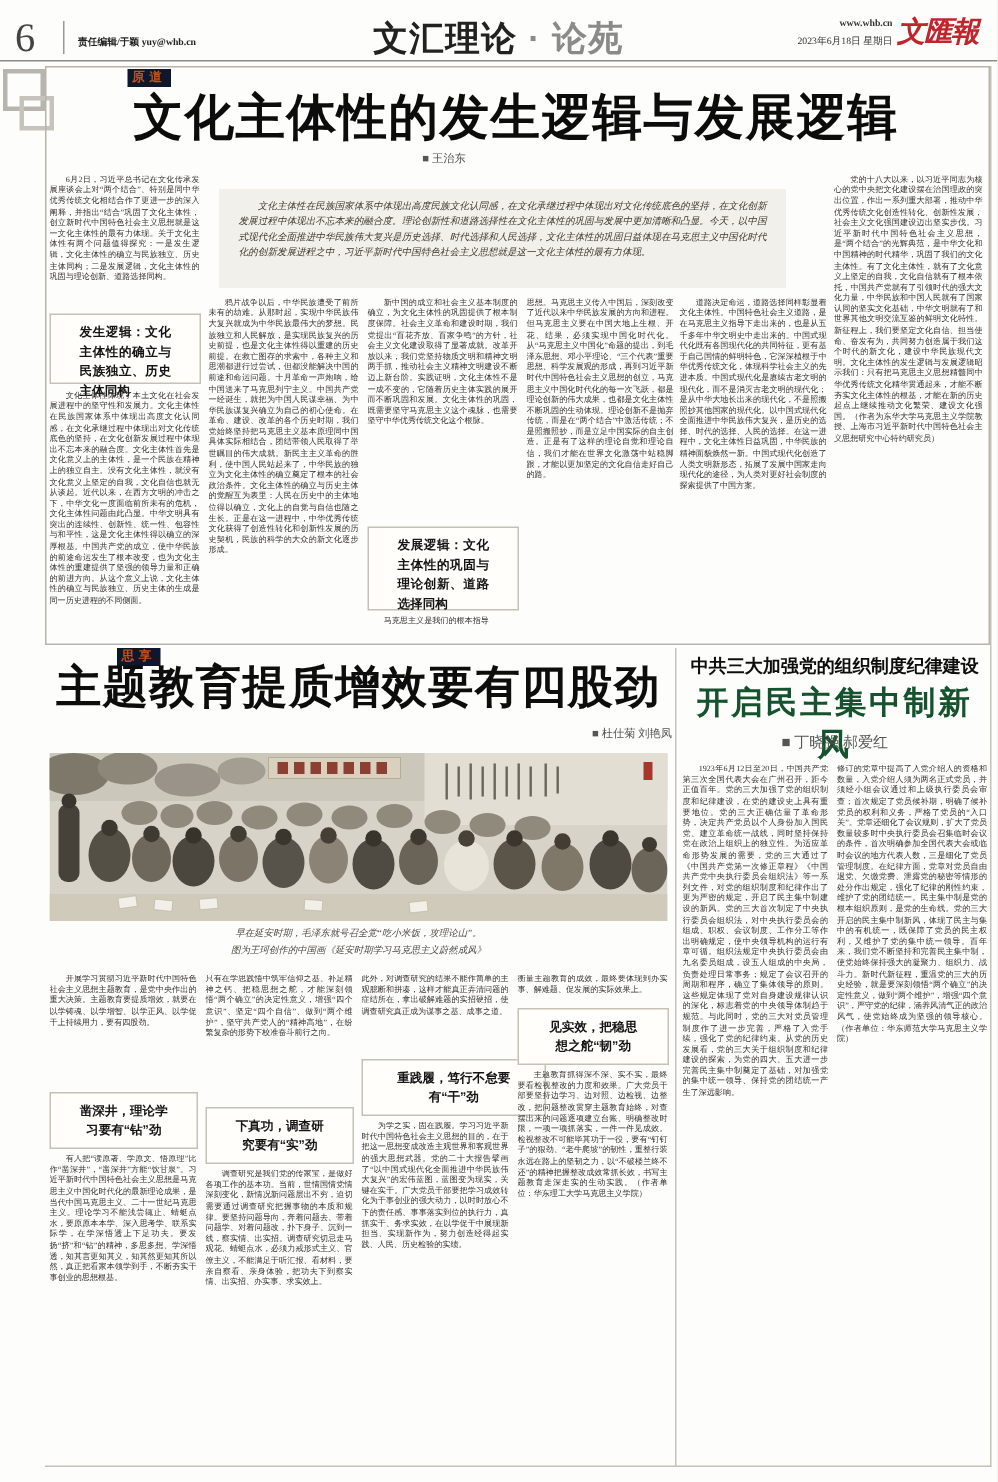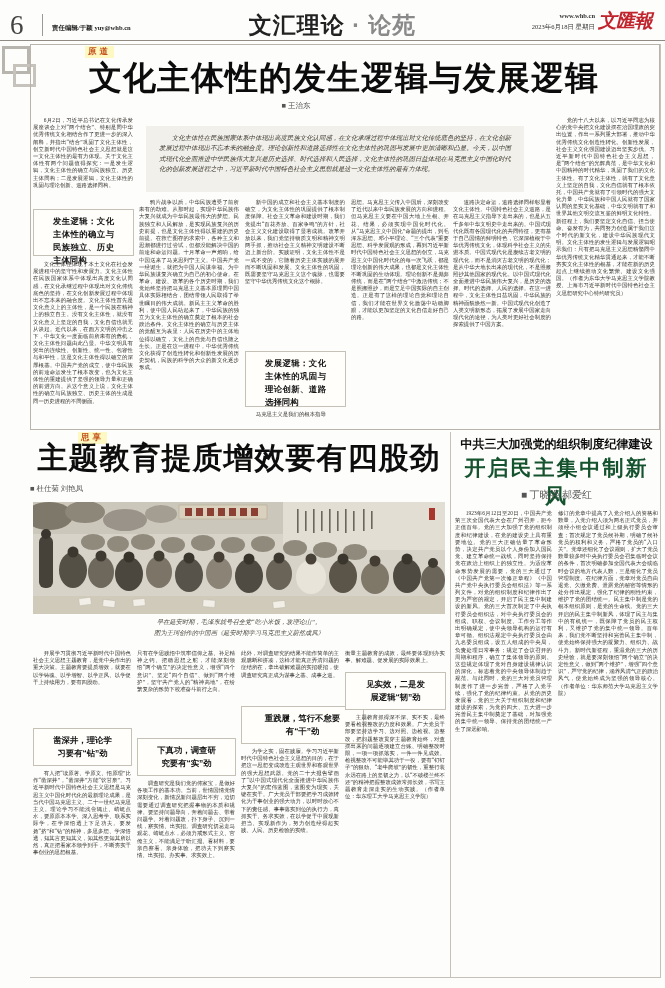--- a/index.html
+++ b/index.html
@@ -15,38 +15,38 @@
   .site{position:absolute;left:505px;top:12px;width:90px;text-align:right;font-size:6.5px;font-weight:bold;color:#333;}
   .dateline{position:absolute;left:468px;top:23px;width:127px;text-align:right;font-size:6.5px;color:#333;}
   .masthead{position:absolute;left:598px;top:8px;font-size:19px;font-weight:900;font-style:italic;
             font-family:"Liberation Serif",serif;letter-spacing:-1px;}
   .hd-rule{position:absolute;left:0;top:40px;width:665px;height:1px;background:#8f8b84;}
   
   .orn1{position:absolute;left:2px;top:46px;width:22px;height:22px;border:3px solid #b8b5ae;}
   .orn2{position:absolute;left:13px;top:64px;width:17px;height:17px;border:3px solid #c6c3bc;}
   
   .kicker-label{position:absolute;font-size:8.5px;font-weight:bold;letter-spacing:3px;color:#c2511a;
-                font-family:Liberation Sans, sans-serif;background:#fef9c3;padding:0 3px;}
+                font-family:Liberation Sans, sans-serif;background:#0f172a;padding:0 3px;}
   .col{position:absolute;font-size:5.4px;line-height:1.33;text-align:justify;color:#33312d;overflow:hidden;}
   .ind{text-indent:2em;}
   .subbox{position:absolute;border:1px solid #c6c1b7;background:#fffefb;padding:5px 19px;
           font-weight:bold;font-size:8.4px;line-height:1.55;color:#141414;text-align:justify;
           font-family:"Liberation Sans","DejaVu Sans",sans-serif;box-sizing:border-box;}
   
   .a1-frame{position:absolute;left:30px;top:44px;width:628px;height:384px;border:1px solid #b9b4ab;}
   .a1-title{position:absolute;left:30px;top:56px;width:628px;text-align:center;font-size:33px;font-weight:900;
             letter-spacing:1px;color:#0c0c0c;font-family:"Liberation Sans","DejaVu Sans",sans-serif;}
   .a1-byline{position:absolute;left:30px;top:101px;width:532px;text-align:center;font-size:7.5px;color:#555;}
   .a1-intro{position:absolute;left:146px;top:126px;width:378px;height:66px;background:#f2f0ea;
             padding:7px 13px;box-sizing:border-box;font-size:6.4px;line-height:1.6;font-style:italic;
             color:#3a382f;text-align:justify;text-indent:2em;overflow:hidden;}
   
   .a2-title{position:absolute;left:30px;top:438px;width:418px;text-align:center;font-size:30px;font-weight:900;
             letter-spacing:1px;color:#0d0d0d;}
-  .a2-byline{position:absolute;left:30px;top:484px;width:418px;text-align:left;font-size:7.5px;color:#555;}
+  .a2-byline{position:absolute;left:30px;top:484px;width:418px;text-align:right;font-size:7.5px;color:#555;}
   .painting{position:absolute;left:33px;top:502px;width:412px;height:112px;}
   .caption{position:absolute;left:33px;width:412px;text-align:center;font-size:6.3px;font-style:italic;color:#4c4a43;}
   
   .v-divider{position:absolute;left:450px;top:432px;width:1px;height:546px;background:#c5c1b8;}
   .r-border{position:absolute;left:660px;top:44px;width:1px;height:934px;background:#c5c1b8;}
   .b-border{position:absolute;left:30px;top:977px;width:631px;height:1px;background:#c5c1b8;}
   .a3-kicker{position:absolute;left:455px;top:436px;width:203px;text-align:center;font-size:12px;font-weight:900;color:#0d0d0d;}
   .a3-title{position:absolute;left:455px;top:454px;width:203px;text-align:center;font-size:21px;font-weight:900;
             letter-spacing:2px;color:#14532d;}
   .a3-byline{position:absolute;left:455px;top:488px;width:203px;text-align:center;font-size:10px;color:#555;}
@@ -190,21 +190,21 @@
 
   <div class="col" style="left:137px;top:650px;width:98px;height:84px;">只有在学思践悟中筑牢信仰之基、补足精神之钙、把稳思想之舵，才能深刻领悟“两个确立”的决定性意义，增强“四个意识”、坚定“四个自信”、做到“两个维护”，坚守共产党人的“精神高地”，在纷繁复杂的形势下校准奋斗前行之向。</div>
   <div class="subbox" style="left:137px;top:738px;width:99px;height:38px;text-align:center;">下真功，调查研究要有“实”劲</div>
   <div class="col ind" style="left:137px;top:780px;width:98px;height:194px;">调查研究是我们党的传家宝，是做好各项工作的基本功。当前，世情国情党情深刻变化，新情况新问题层出不穷，迫切需要通过调查研究把握事物的本质和规律。要坚持问题导向，奔着问题去、带着问题学、对着问题改，扑下身子、沉到一线，察实情、出实招。调查研究切忌走马观花、蜻蜓点水，必须力戒形式主义、官僚主义，不能满足于听汇报、看材料，要亲自察看、亲身体验，把功夫下到察实情、出实招、办实事、求实效上。</div>
 
   <div class="col" style="left:241px;top:650px;width:98px;height:52px;">此外，对调查研究的结果不能作简单的主观臆断和拼凑，这样才能真正弄清问题的症结所在，拿出破解难题的实招硬招，使调查研究真正成为谋事之基、成事之道。</div>
   <div class="subbox" style="left:241px;top:706px;width:123px;height:38px;text-align:center;">重践履，笃行不怠要有“干”劲</div>
   <div class="col ind" style="left:241px;top:748px;width:98px;height:226px;">为学之实，固在践履。学习习近平新时代中国特色社会主义思想的目的，在于把这一思想变成改造主观世界和客观世界的强大思想武器。党的二十大报告擘画了“以中国式现代化全面推进中华民族伟大复兴”的宏伟蓝图，蓝图变为现实，关键在实干。广大党员干部要把学习成效转化为干事创业的强大动力，以时时放心不下的责任感、事事落实到位的执行力，真抓实干、务求实效，在以学促干中展现新担当、实现新作为，努力创造经得起实践、人民、历史检验的实绩。</div>
 
   <div class="col" style="left:345px;top:650px;width:100px;height:20px;">衡量主题教育的成效，最终要体现到办实事、解难题、促发展的实际效果上。</div>
-  <div class="subbox" style="left:345px;top:672px;width:101px;height:38px;text-align:center;">见实效，二是发展逻辑“韧”劲</div>
+  <div class="subbox" style="left:345px;top:672px;width:101px;height:38px;text-align:center;">见实效，把稳思想之舵“韧”劲</div>
   <div class="col ind" style="left:345px;top:714px;width:100px;height:260px;">主题教育抓得深不深、实不实，最终要看检视整改的力度和效果。广大党员干部要坚持边学习、边对照、边检视、边整改，把问题整改贯穿主题教育始终，对查摆出来的问题逐项建立台账、明确整改时限，一项一项抓落实，一件一件见成效。检视整改不可能毕其功于一役，要有“钉钉子”的狠劲、“老牛爬坡”的韧性，重整行装永远在路上的坚韧之力，以“不破楼兰终不还”的精神把握整改成效常抓长效，书写主题教育走深走实的生动实践。（作者单位：华东理工大学马克思主义学院）</div>
 
   <div class="v-divider"></div>
   <div class="r-border"></div>
   <div class="b-border"></div>
 
   <div class="a3-kicker">中共三大加强党的组织制度纪律建设</div>
   <div class="a3-title">开启民主集中制新风</div>
   <div class="a3-byline">■ 丁晓强  郝爱红</div>
   <div class="col ind" style="left:455px;top:510px;width:97px;height:464px;">1923年6月12日至20日，中国共产党第三次全国代表大会在广州召开，距今正值百年。党的三大加强了党的组织制度和纪律建设，在党的建设史上具有重要地位。党的三大正确估量了革命形势，决定共产党员以个人身份加入国民党、建立革命统一战线，同时坚持保持党在政治上组织上的独立性。为适应革命形势发展的需要，党的三大通过了《中国共产党第一次修正章程》《中国共产党中央执行委员会组织法》等一系列文件，对党的组织制度和纪律作出了更为严密的规定，开启了民主集中制建设的新风。党的三大首次制定了中央执行委员会组织法，对中央执行委员会的组成、职权、会议制度、工作分工等作出明确规定，使中央领导机构的运行有章可循。组织法规定中央执行委员会由九名委员组成，设五人组成的中央局，负责处理日常事务；规定了会议召开的周期和程序，确立了集体领导的原则。这些规定体现了党对自身建设规律认识的深化，标志着党的中央领导体制趋于规范。与此同时，党的三大对党员管理制度作了进一步完善，严格了入党手续，强化了党的纪律约束。从党的历史发展看，党的三大关于组织制度和纪律建设的探索，为党的四大、五大进一步完善民主集中制奠定了基础，对加强党的集中统一领导、保持党的团结统一产生了深远影响。</div>

